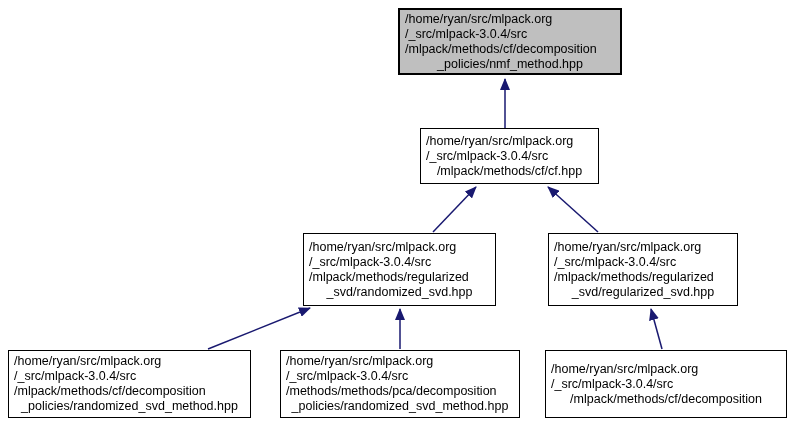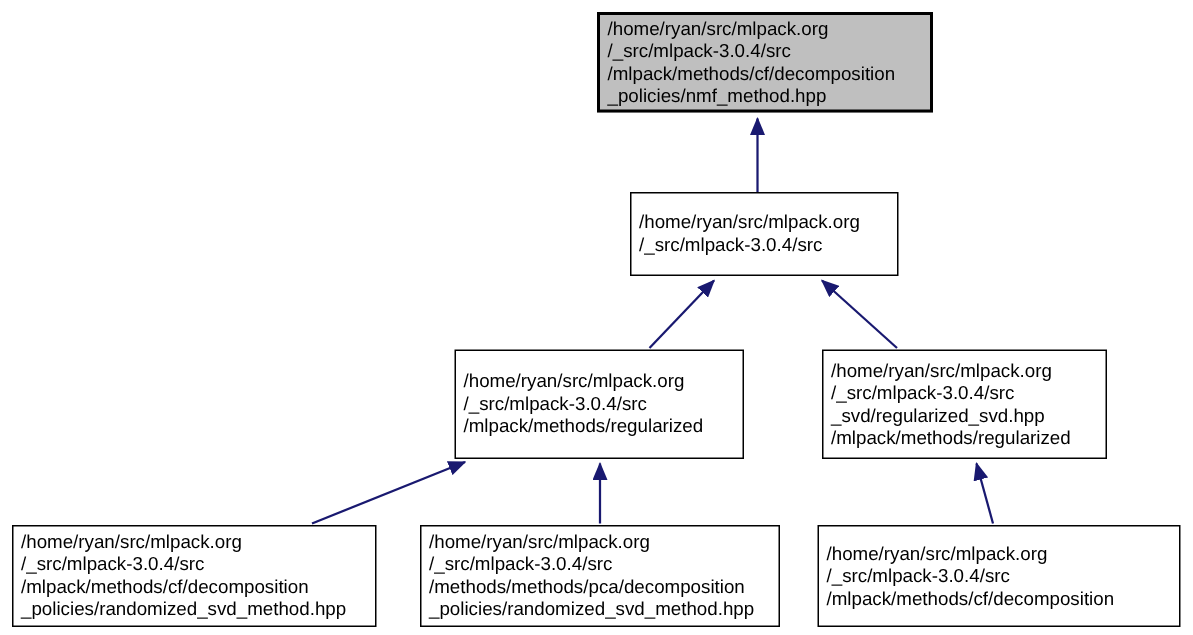--- a/index.html
+++ b/index.html
@@ -39,21 +39,21 @@
     font-size: 12.5px;
     line-height: 15px;
     display: flex;
     flex-direction: column;
     justify-content: center;
     padding: 2px 5px;
     cursor: pointer;
     white-space: nowrap;
   }
   .node .ln { text-align: left; }
-  .node .ln:last-child { }
+  .node .ln:last-child { text-align: center; }
   .node.highlight {
     background: var(--highlight-fill);
     border: 2px solid var(--border);
   }
 </style>
 </head>
 <body>
 
 <div class="canvas">
 
@@ -74,33 +74,35 @@
   <div class="node highlight" style="left:398px; top:8px; width:224px; height:67px;">
     <div class="ln">/home/ryan/src/mlpack.org</div>
     <div class="ln">/_src/mlpack-3.0.4/src</div>
     <div class="ln">/mlpack/methods/cf/decomposition</div>
     <div class="ln">_policies/nmf_method.hpp</div>
   </div>
 
   <div class="node" style="left:420px; top:128px; width:179px; height:56px;">
     <div class="ln">/home/ryan/src/mlpack.org</div>
     <div class="ln">/_src/mlpack-3.0.4/src</div>
+    <div class="ln">/mlpack/methods/cf/cf.hpp</div>
   </div>
 
   <div class="node" style="left:303px; top:233px; width:193px; height:73px;">
     <div class="ln">/home/ryan/src/mlpack.org</div>
     <div class="ln">/_src/mlpack-3.0.4/src</div>
     <div class="ln">/mlpack/methods/regularized</div>
+    <div class="ln">_svd/randomized_svd.hpp</div>
   </div>
 
   <div class="node" style="left:548px; top:233px; width:190px; height:73px;">
     <div class="ln">/home/ryan/src/mlpack.org</div>
     <div class="ln">/_src/mlpack-3.0.4/src</div>
+    <div class="ln">/mlpack/methods/regularized</div>
     <div class="ln">_svd/regularized_svd.hpp</div>
-    <div class="ln">/mlpack/methods/regularized</div>
   </div>
 
   <div class="node" style="left:8px; top:350px; width:243px; height:68px;">
     <div class="ln">/home/ryan/src/mlpack.org</div>
     <div class="ln">/_src/mlpack-3.0.4/src</div>
     <div class="ln">/mlpack/methods/cf/decomposition</div>
     <div class="ln">_policies/randomized_svd_method.hpp</div>
   </div>
 
   <div class="node" style="left:280px; top:350px; width:240px; height:68px;">

